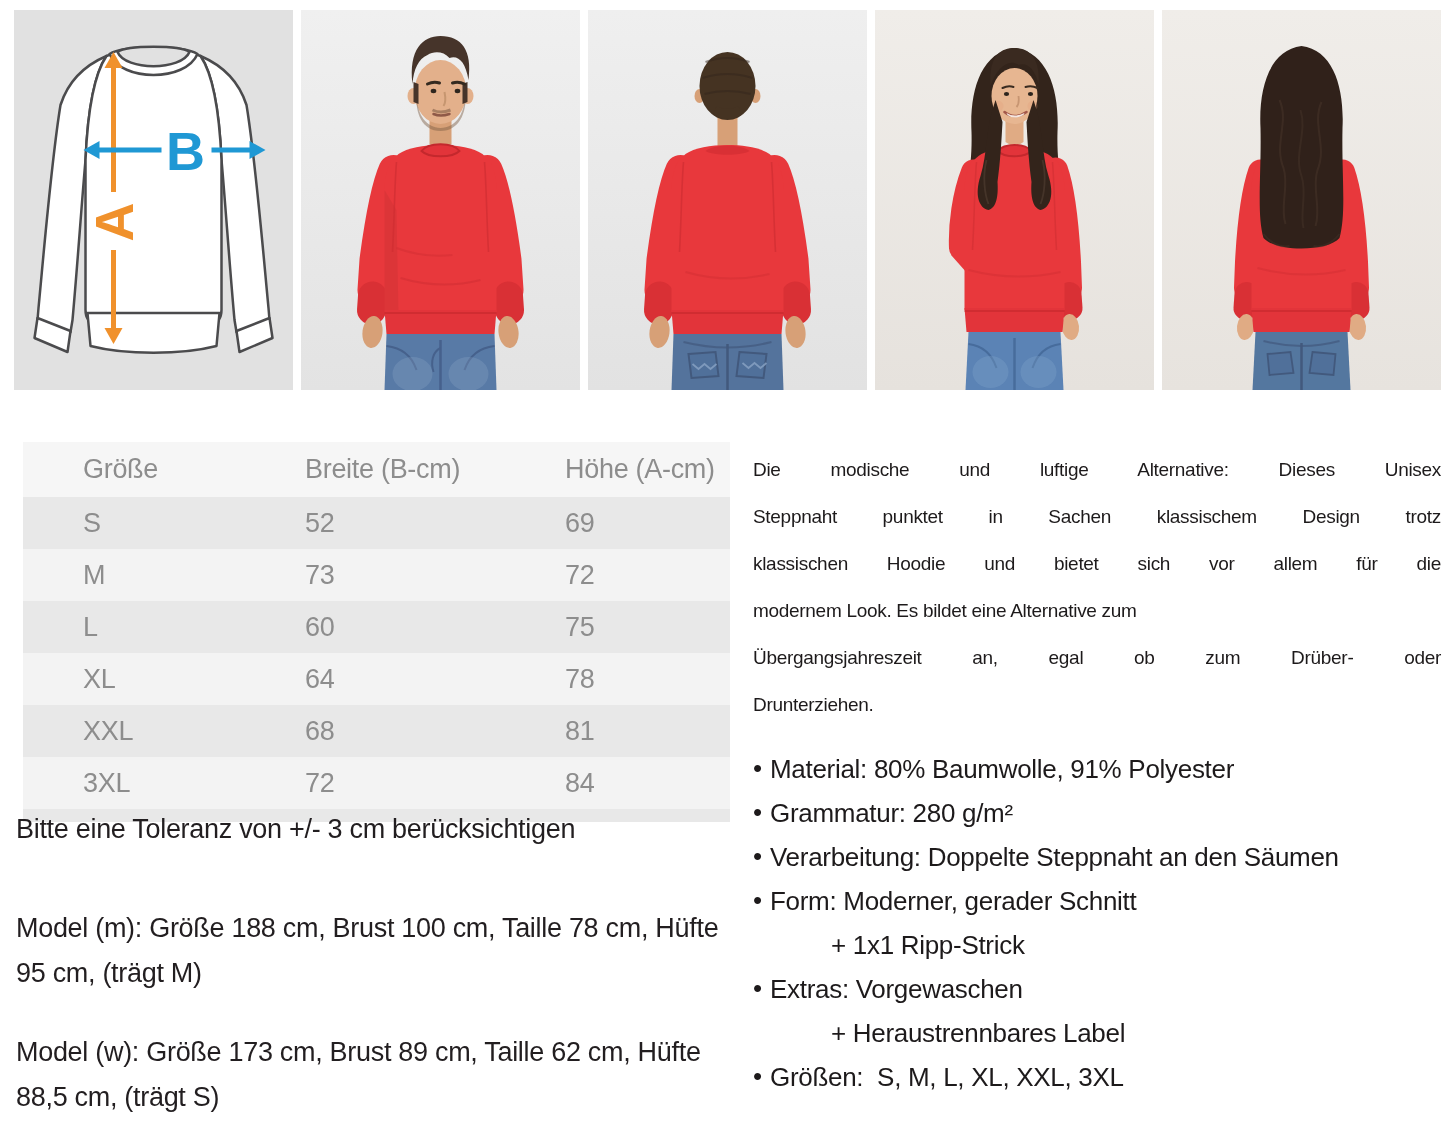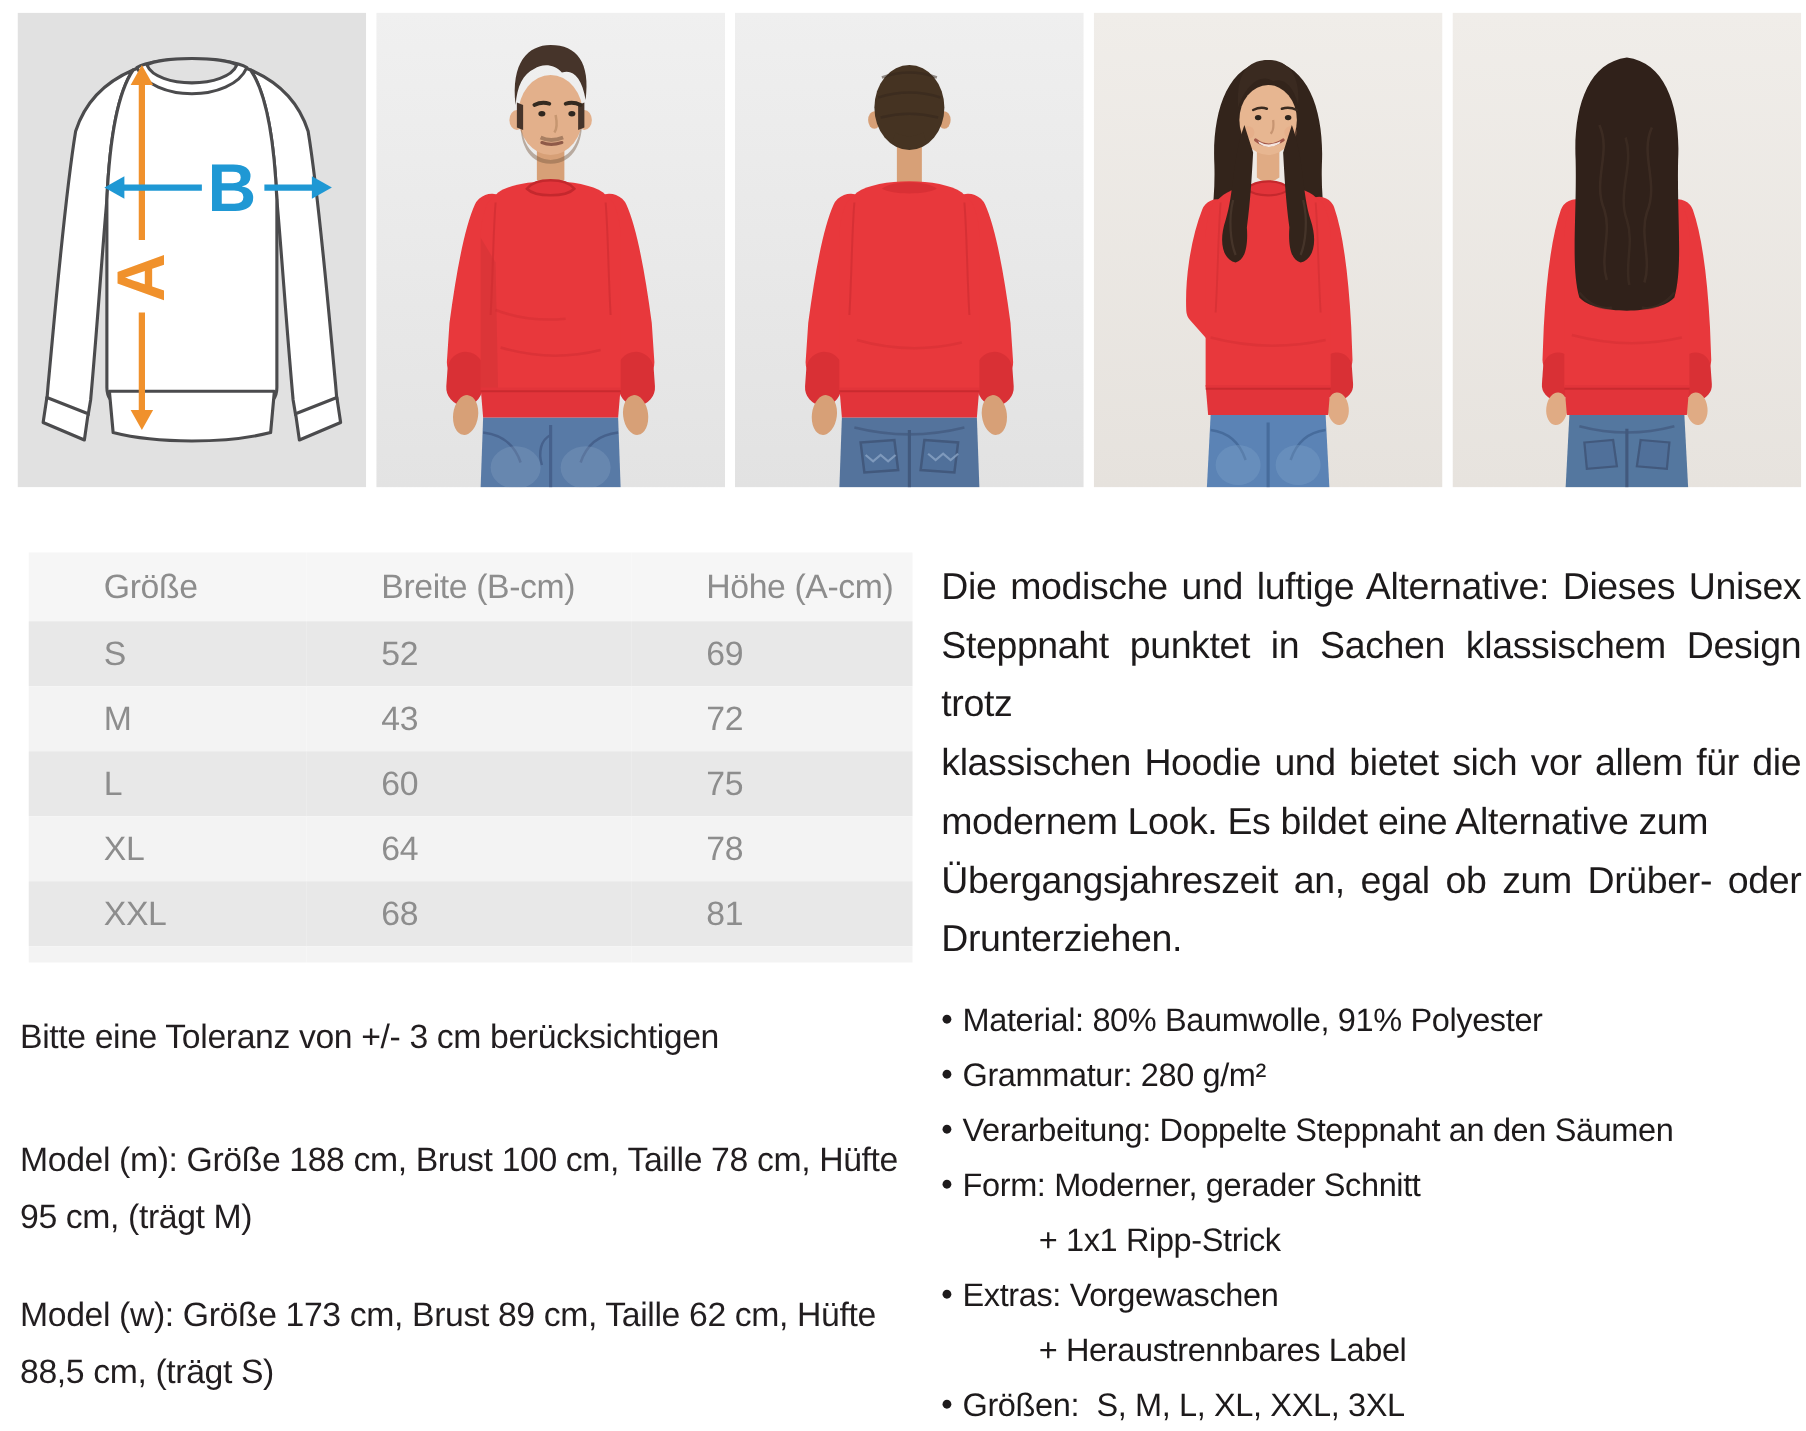--- a/index.html
+++ b/index.html
@@ -28,21 +28,21 @@
   .tolerance { position:absolute; left:16px; top:814px; width:714px;
     font-size:27px; letter-spacing:-0.3px; color:#221e20; }
 
   .model { position:absolute; left:16px; width:714px; font-size:27px;
     line-height:45px; letter-spacing:-0.3px; }
   .model .lbl { font-weight:400; }
   .model-m { top:906px; } .model-w { top:1030px; }
 
   
   .col-right { position:absolute; left:753px; top:446px; width:688px; }
-  .desc { font-size:30px; letter-spacing:-0.3px; color:#1d1a1b; }
+  .desc { font-size:19px; letter-spacing:-0.3px; color:#1d1a1b; }
   .desc .ln { line-height:47px; white-space:nowrap; }
   .desc .ln.stretch { white-space:normal; text-align:justify; text-align-last:justify; }
   .features { list-style:none; margin-top:19px; font-size:26px; letter-spacing:-0.3px; color:#1d1a1b; }
   .features li { position:relative; padding-left:17px; line-height:44px; }
   .features .dot { position:absolute; left:0; top:-1px; font-size:26px; }
   .features .cont { margin-left:61px; line-height:44px; }
 </style>
 </head>
 <body>
 
@@ -303,37 +303,42 @@
         </tr>
       </thead>
       <tbody>
         <tr>
           <td>S</td>
           <td>52</td>
           <td>69</td>
         </tr>
         <tr>
           <td>M</td>
-          <td>43</td>
+          <td>73</td>
           <td>72</td>
         </tr>
         <tr>
           <td>L</td>
           <td>60</td>
           <td>75</td>
         </tr>
         <tr>
           <td>XL</td>
           <td>64</td>
           <td>78</td>
         </tr>
         <tr>
           <td>XXL</td>
           <td>68</td>
           <td>81</td>
+        </tr>
+        <tr>
+          <td>3XL</td>
+          <td>72</td>
+          <td>84</td>
         </tr>
         <tr class="spacer">
             <td></td>
             <td></td>
             <td></td>
           </tr>
       </tbody>
     </table>
   </div>
 

